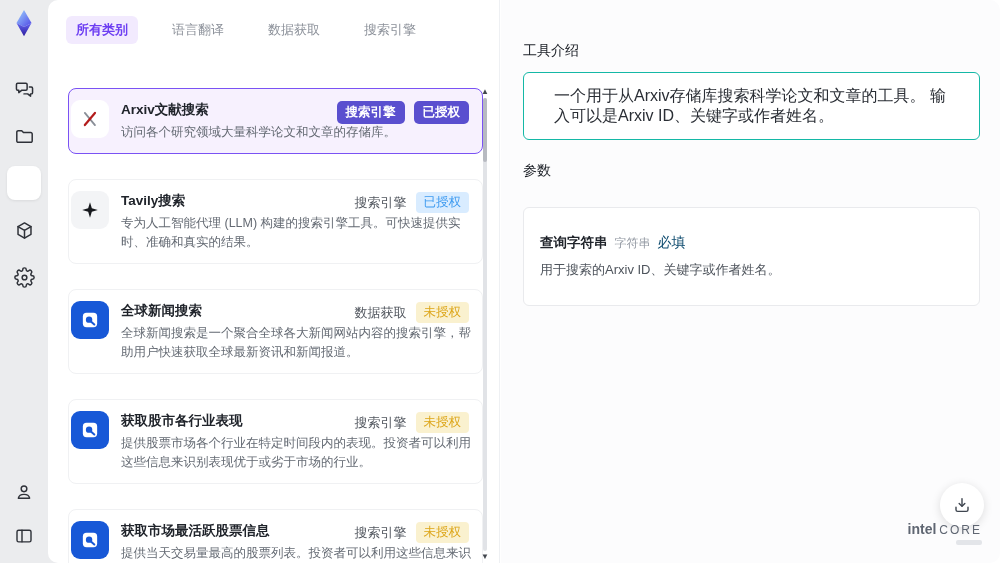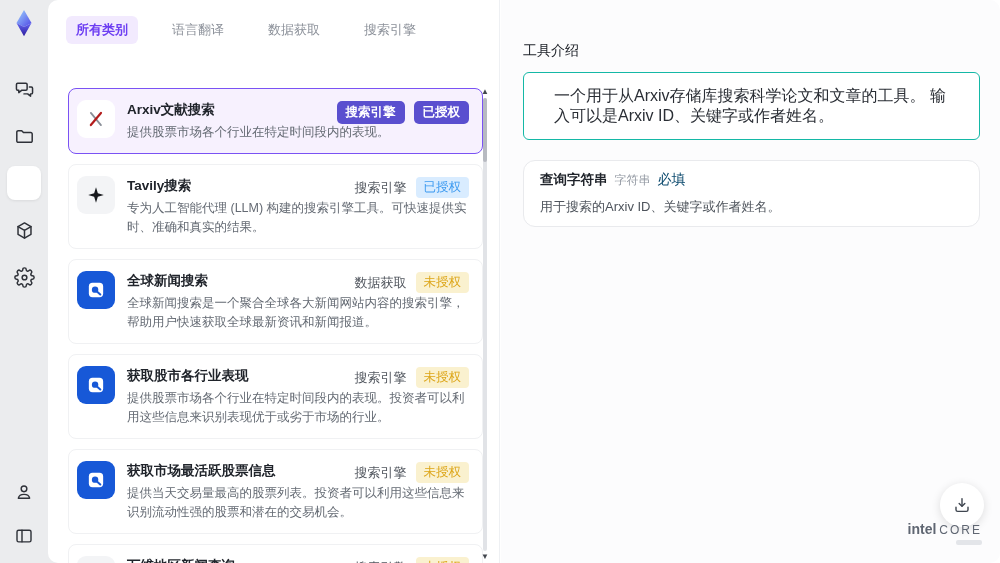--- a/index.html
+++ b/index.html
@@ -22,21 +22,21 @@
   .main { position:absolute; left:48px; top:0; right:0; bottom:0; background:#fff; border-radius:10px 0 0 10px; }
 
   
   .list-col { position:absolute; left:0; top:0; bottom:0; width:452px; border-right:1px solid #eef0f3; }
   .page-title { font-size:16px; font-weight:bold; padding:20px 0 0 18px; }
   .tabs { display:flex; gap:24px; align-items:flex-end; padding:16px 0 0 18px; }
   .tab { border:none; background:transparent; font-size:13px; color:#8b9099; cursor:pointer; padding:5px 10px; border-radius:6px; font-family:inherit; }
   .tab.active { background:#f2eafe; color:#6d3ef2; font-weight:bold; }
 
   .cards { position:absolute; left:20px; right:16px; top:88px; bottom:0; overflow:hidden; }
-  .card { position:relative; background:#fff; border:1px solid #f0f1f3; border-radius:8px; padding:11px 8px; margin-bottom:10px; display:flex; gap:12px; cursor:pointer; }
+  .card { position:relative; background:#fff; border:1px solid #f0f1f3; border-radius:8px; padding:11px 2px; margin-bottom:25px; display:flex; gap:12px; cursor:pointer; }
   .card.selected { background:#f7f1fe; border:1.5px solid #7a52f4; }
   .tool-icon { flex:0 0 38px; width:38px; height:38px; border-radius:9px; display:flex; align-items:center; justify-content:center; }
   .tool-icon svg { width:22px; height:22px; }
   .ic-arxiv { background:#ffffff; }
   .card:not(.selected) .ic-arxiv { border:1px solid #f0f1f3; }
   .ic-tavily, .ic-newspaper { background:#f3f4f6; }
   .ic-bluesq { background:#1758d7; }
   .card-body { flex:1; min-width:0; }
   .card-title { font-size:13.5px; font-weight:bold; color:#20242b; line-height:20px; }
   .card-desc { font-size:12.5px; color:#646a73; line-height:19px; margin-top:3px; padding-right:2px; }
@@ -53,21 +53,21 @@
   .vscroll .thumb { position:absolute; left:3px; top:8px; width:4px; height:64px; background:#b7bac1; border-radius:2px; }
   .scroll-arrow { position:absolute; left:0; width:10px; height:8px; font-size:8px; line-height:8px; color:#43474e; text-align:center; }
   .scroll-arrow.up { top:-2px; }
   .scroll-arrow.down { bottom:-2px; }
 
   
   .detail-col { position:absolute; left:453px; right:0; top:0; bottom:0; background:#fcfcfd; border-radius:0 10px 10px 0; padding:20px 20px 0 22px; }
   .detail-title { font-size:15px; font-weight:bold; }
   .section-head { font-size:14px; font-weight:normal; margin-top:22px; }
   .info-box { background:#fff; border:1px solid #14b8a6; border-radius:6px; padding:13px 30px; margin-top:12px; font-size:16px; color:#2a2e35; line-height:20px; }
-  .param-box { background:#fff; border:1px solid #e9eaed; border-radius:12px; padding:10px 16px; margin-top:20px; }
+  .param-box { background:#fff; border:1px solid #e9eaed; border-radius:6px; padding:26px 16px; margin-top:27px; }
   .param-head { display:flex; align-items:baseline; gap:7px; }
   .param-name { font-size:13.5px; font-weight:bold; color:#20242b; }
   .param-type { font-size:12px; color:#9096a0; }
   .param-required { font-size:14px; color:#0c4a6e; }
   .param-desc { font-size:13px; color:#4e545c; margin-top:9px; }
 
   
   .fab { position:absolute; right:16px; bottom:36px; width:44px; height:44px; border-radius:50%; background:#fff; border:none; box-shadow:0 2px 10px rgba(0,0,0,.13); display:flex; align-items:center; justify-content:center; cursor:pointer; }
   .fab svg { width:20px; height:20px; fill:none; stroke:#3f4650; stroke-width:1.7; stroke-linecap:round; stroke-linejoin:round; }
   .intel { position:absolute; right:18px; bottom:18px; text-align:right; color:#5f6672; }
@@ -168,21 +168,21 @@
     <div class="cards">
         <div class="card selected">
     <span class="tool-icon ic-arxiv">
             <svg viewBox="0 0 24 24" fill="none" stroke-linecap="round">
               <path d="M6.4 5.4 17.4 18.6" stroke="#8a8f98" stroke-width="2"></path>
               <path d="M17.4 5.4 6.4 18.6" stroke="#b31b1b" stroke-width="2.4"></path>
             </svg>
           </span>
     <div class="card-body">
       <div class="card-title">Arxiv文献搜索</div>
-      <div class="card-desc">提供股票市场各个行业在特定时间段内的表现。</div>
+      <div class="card-desc">访问各个研究领域大量科学论文和文章的存储库。</div>
     </div>
     <div class="card-tags">
       <span class="cat">搜索引擎</span>
       <span class="status auth">已授权</span>
     </div>
   </div>
         <div class="card">
     <span class="tool-icon ic-tavily">
             <svg viewBox="0 0 24 24">
               <path d="M12 3.5 14 10l6.5 2-6.5 2-2 6.5-2-6.5L3.5 12 10 10Z" fill="#17191d"></path>
@@ -264,20 +264,21 @@
       <span class="scroll-arrow up">▲</span>
       <div class="track"></div>
       <div class="thumb"></div>
       <span class="scroll-arrow down">▼</span>
     </div>
   </section>
 
   <section class="detail-col">
     <h3 class="section-head">工具介绍</h3>
     <div class="info-box">一个用于从Arxiv存储库搜索科学论文和文章的工具。 输入可以是Arxiv ID、关键字或作者姓名。</div>
+    <h3 class="section-head">参数</h3>
     <div class="param-box">
       <div class="param-head">
         <span class="param-name">查询字符串</span>
         <span class="param-type">字符串</span>
         <span class="param-required">必填</span>
       </div>
       <div class="param-desc">用于搜索的Arxiv ID、关键字或作者姓名。</div>
     </div>
   </section>
 

